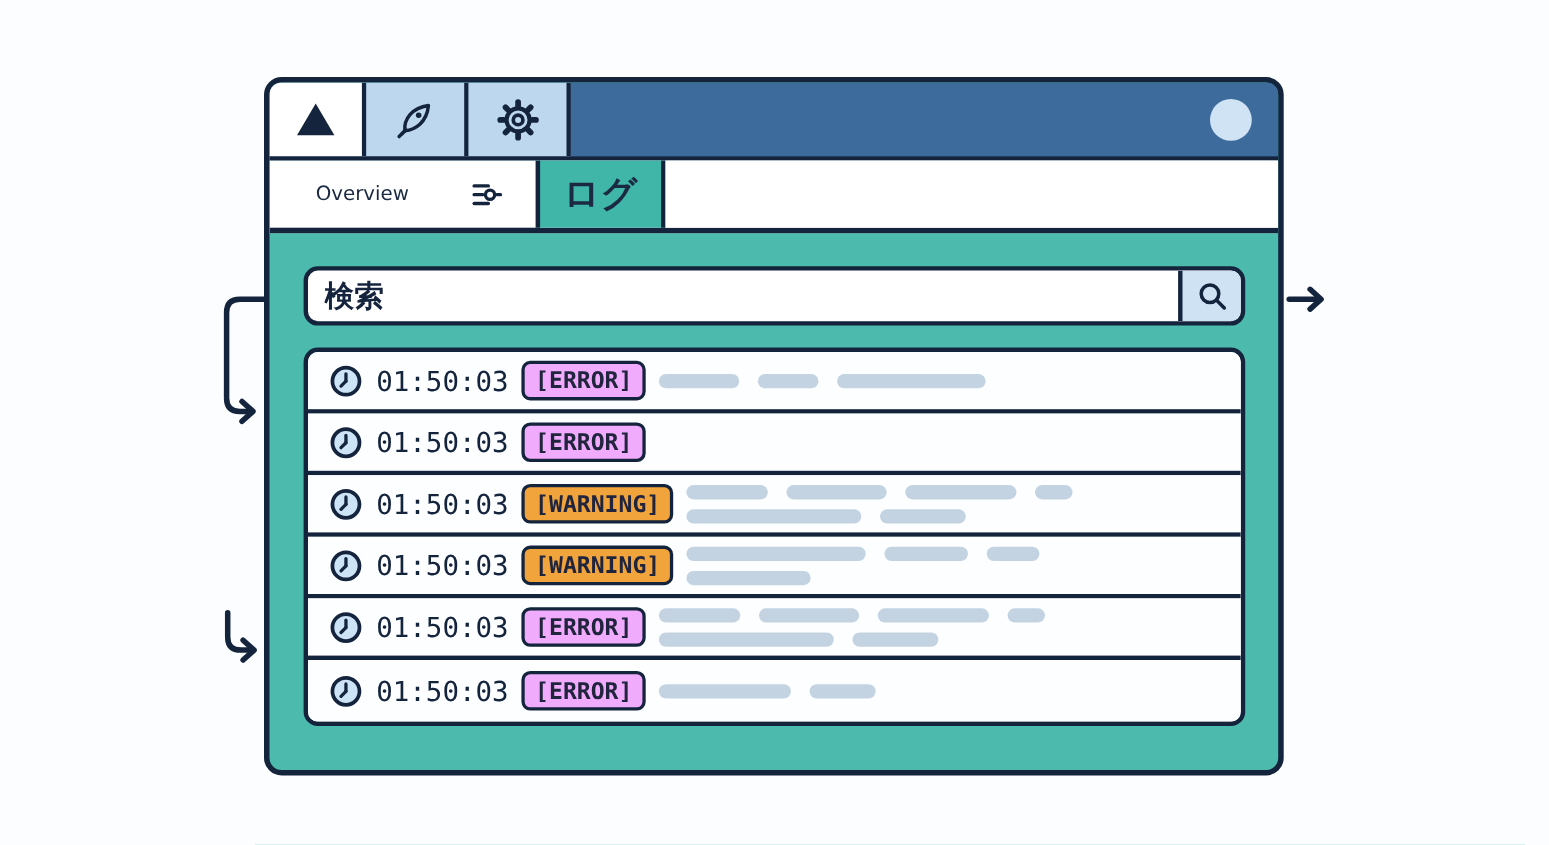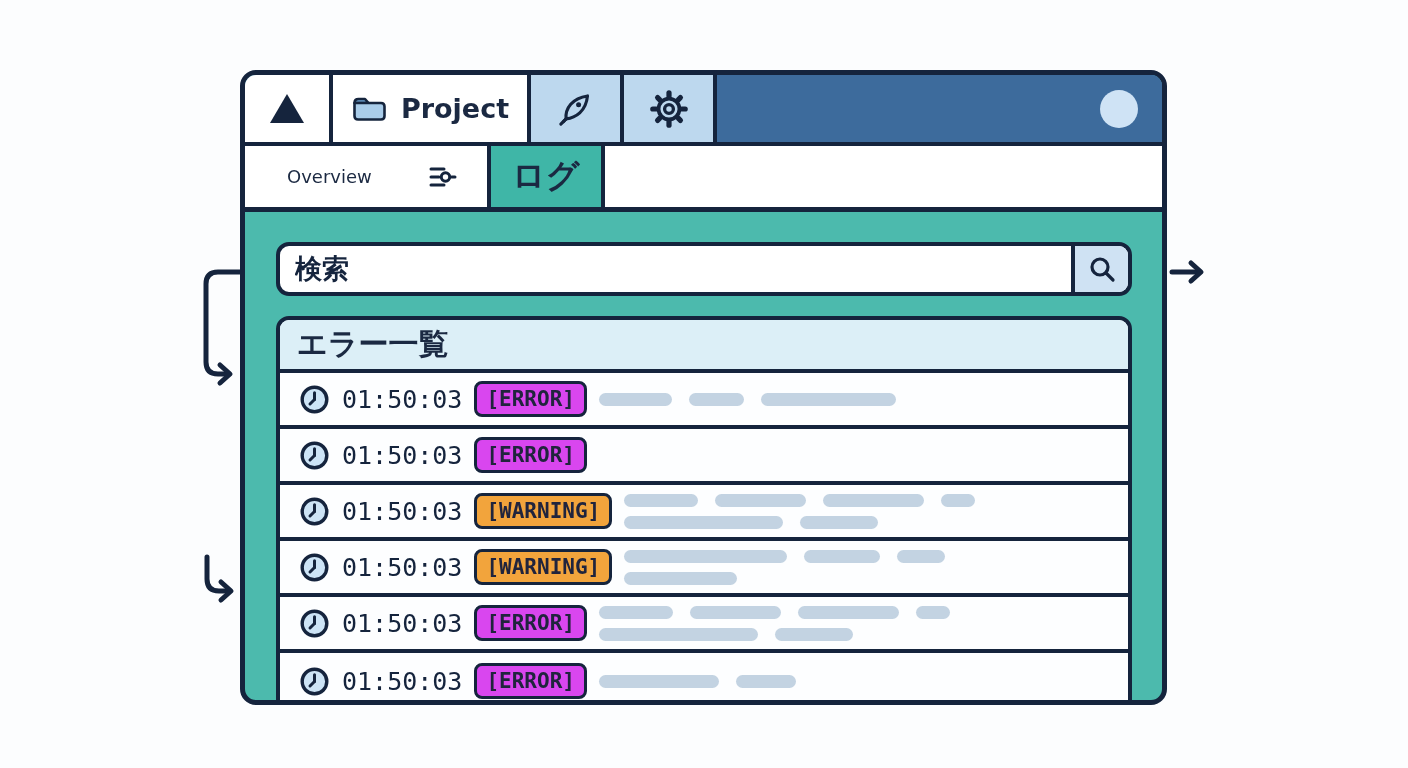--- a/index.html
+++ b/index.html
@@ -66,21 +66,21 @@
     height:56px; border-bottom:4px solid #15243d; background:#fdfeff;
     display:flex; align-items:center; padding-left:19px; gap:12px;
   }
   .log-row:last-child { border-bottom:none; }
   .log-time { font-family:"DejaVu Sans Mono","Liberation Mono",monospace; font-size:25px; color:#15243d; flex:none; }
   .badge {
     flex:none; font-family:"DejaVu Sans Mono","Liberation Mono",monospace;
     font-size:21px; font-weight:700; color:#20243d;
     border:3px solid #15243d; border-radius:8px; padding:3px 9px;
   }
-  .badge.error   { background:#d946ef; }
+  .badge.error   { background:#f0abfc; }
   .badge.warning { background:#f2a43c; }
   .log-msg { font-family:"DejaVu Sans Mono","Liberation Mono",monospace; font-size:23px; color:#15243d; white-space:nowrap; }
   .skel { display:flex; flex-direction:column; gap:9px; }
   .skel-line { display:flex; gap:17px; }
   .skel-bar { height:13px; border-radius:7px; background:#c3d3e2; flex:none; }
 
   .icon-svg { display:block; }
 </style>
 </head>
 <body>
@@ -103,27 +103,20 @@
 </svg>
 
 <div class="window">
 
   <div class="topbar">
     <div class="tb-cell cell-logo">
       <svg class="icon-svg" width="38" height="34" viewBox="0 0 38 34">
         <polygon points="19,2 36,31 2,31" fill="#15243d"></polygon>
       </svg>
     </div>
-    <div class="tb-cell cell-project">
-      <svg class="icon-svg" width="37" height="32" viewBox="0 0 37 32">
-        <path d="M3.5 10 Q3.5 6 7.5 6 H14 L17.5 10 H3.5 Z" fill="#6fa4d4" stroke="#15243d" stroke-width="2.6" stroke-linejoin="round"></path>
-        <path d="M3.5 10 H30 Q33.5 10 33.5 13.5 V23 Q33.5 26.5 30 26.5 H7 Q3.5 26.5 3.5 23 Z" fill="#a9cce9" stroke="#15243d" stroke-width="2.6" stroke-linejoin="round"></path>
-      </svg>
-      <span class="label">Project</span>
-    </div>
     <div class="tb-cell cell-icon">
       <svg class="icon-svg" width="46" height="46" viewBox="0 0 44 44">
         <g stroke="#15243d" stroke-width="3" fill="none" stroke-linecap="round" stroke-linejoin="round">
           <path d="M12.5 31.5 C11.5 21.5 18.5 11.5 33 9.5 C31.5 24.5 21.5 30.5 12.5 31.5 Z"></path>
           <path d="M12.5 31.5 L10 34"></path>
           <path d="M7.5 36.5 L12 32"></path>
         </g>
         <circle cx="24.5" cy="18" r="2.4" fill="#15243d"></circle>
       </svg>
     </div>
@@ -179,23 +172,20 @@
         <svg class="icon-svg" width="30" height="30" viewBox="0 0 30 30">
           <g stroke="#15243d" stroke-width="3.2" fill="none" stroke-linecap="round">
             <circle cx="13" cy="13" r="8"></circle>
             <line x1="19" y1="19" x2="26" y2="26"></line>
           </g>
         </svg>
       </div>
     </div>
 
     <div class="panel">
-      <div class="panel-header">
-        <span>エラー一覧</span>
-      </div>
 
       <div class="log-row">
         <svg class="icon-svg" width="31" height="31" viewBox="0 0 31 31">
           <circle cx="15.5" cy="15.5" r="12.3" fill="#cde4f6" stroke="#15243d" stroke-width="3.4"></circle>
           <g stroke="#15243d" stroke-width="3" stroke-linecap="round">
             <line x1="15.5" y1="15.5" x2="15.5" y2="8.8"></line>
             <line x1="15.5" y1="15.5" x2="11" y2="20"></line>
           </g>
         </svg>
         <span class="log-time">01:50:03</span>

